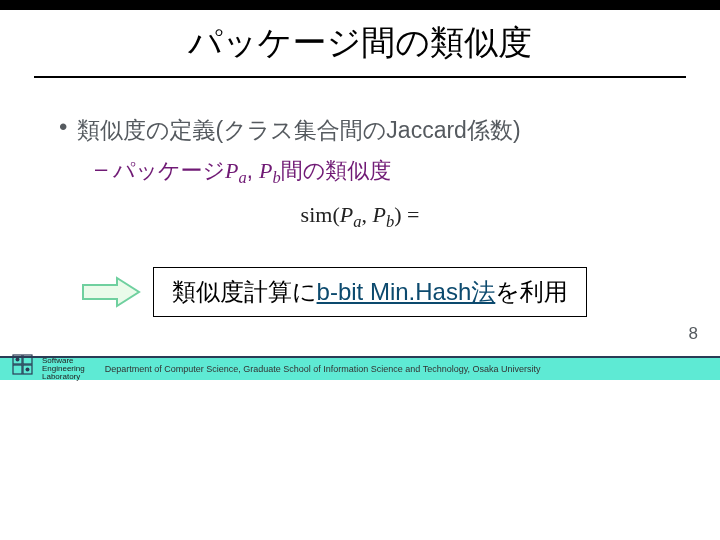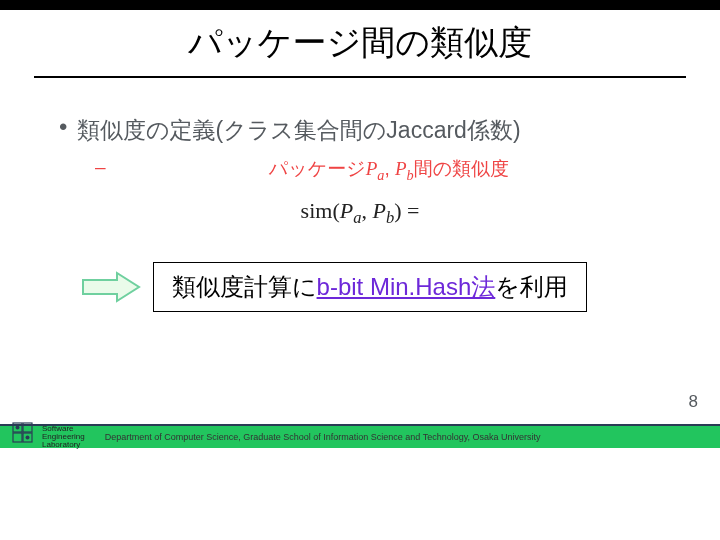--- a/index.html
+++ b/index.html
@@ -1,39 +1,39 @@
 <!DOCTYPE html>
 <html><head>
 <meta charset="utf-8">
 <style>
   * { margin: 0; padding: 0; box-sizing: border-box; }
   html, body { width: 720px; height: 540px; font-family: "Meiryo", "MS PGothic", sans-serif; background: #fff; overflow: hidden; }
-  .slide { width: 720px; height: 448px; position: relative; }
+  .slide { width: 720px; height: 380px; position: relative; }
   .topbar { height: 10px; background: #000; }
   .title-wrap { text-align: center; padding: 10px 20px 6px 20px; }
   .title { font-size: 34px; font-weight: 400; color: #000; }
   .hr { border: 0; border-top: 2px solid #000; margin: 4px 34px 14px 34px; }
   .body { padding: 0 55px 0 55px; color: #555a5f; }
   .bullet1 { font-size: 23px; margin-bottom: 10px; position: relative; padding-left: 22px; margin-top: 37px; }
   .bullet1::before { content: "•"; position: absolute; left: 4px; top: -2px; font-size: 24px; color: #555a5f; }
-  .bullet2 { font-size: 19px; margin: 2px 0 14px 40px; position: relative; padding-left: 18px; color: #ef4444; text-align: center; }
+  .bullet2 { font-size: 22px; margin: 2px 0 14px 40px; position: relative; padding-left: 18px; color: #701a75; }
   .bullet2::before { content: "–"; position: absolute; left: 0; top: 0; }
   .sub { font-size: 0.75em; vertical-align: sub; }
   .formula { text-align: center; margin: 8px 0 24px 0; font-family: "Cambria Math", "Times New Roman", serif; font-size: 22px; color: #222; }
   .formula .fn { font-family: Liberation Serif, serif; }
   .frac { display: inline-block; vertical-align: middle; text-align: center; margin-left: 6px; }
   .frac .num { border-bottom: 1.5px solid #000; padding: 0 6px 2px 6px; display: block; }
   .frac .den { padding: 2px 6px 0 6px; display: block; }
   .callout-row { display: flex; align-items: center; margin: 34px 10px 0 26px; }
   
   .arrow-svg { width: 62px; height: 34px; }
   .callout { border: 1.5px solid #000; padding: 8px 18px; font-size: 24px; color: #000; margin-left: 10px; white-space: nowrap; }
-  .link { color: #6d28d9; text-decoration: underline; }
+  .link { color: #0c4a6e; text-decoration: underline; }
   .pagenum { position: absolute; right: 22px; bottom: 36px; font-size: 17px; color: #555a5f; }
-  .footer { position: absolute; left: 0; right: 0; bottom: 0; height: 24px; border-top: 2px solid #2a3c55; background: #22c55e; display: flex; align-items: center; }
+  .footer { position: absolute; left: 0; right: 0; bottom: 0; height: 24px; border-top: 2px solid #2a3c55; background: #5eead4; display: flex; align-items: center; }
   .footer-logo { width: 28px; height: 28px; margin: -6px 6px 0 10px; position: relative; }
   .footer-logo svg { width: 28px; height: 28px; }
   .footer-labname { font-size: 8px; line-height: 1; color: #222; margin-left: -2px; }
   .footer-text { font-size: 9px; color: #333; margin-left: 20px; }
   .mathit { font-style: italic; font-family: "Cambria Math","Times New Roman",serif; }
 </style>
 </head>
 <body>
 
 <div class="slide">

